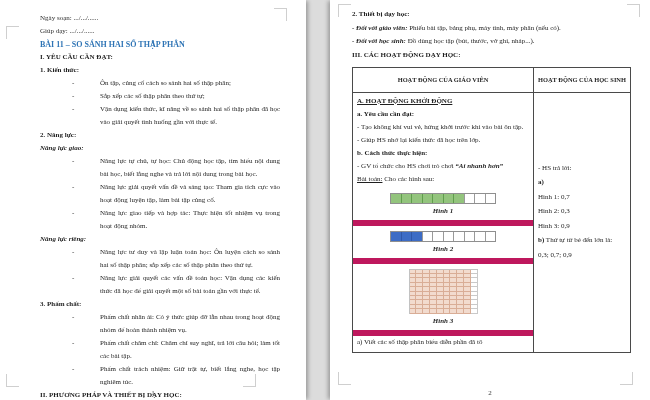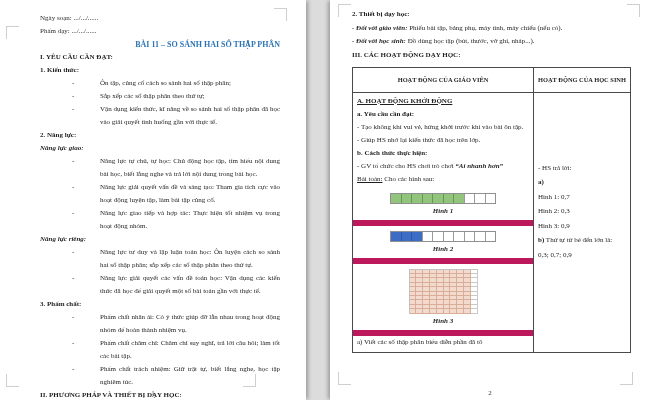--- a/index.html
+++ b/index.html
@@ -12,21 +12,21 @@
   .page{position:absolute;top:0;bottom:0;background:#ffffff;}
   .page-left{left:0;width:306px;box-shadow:3px 0 4px -1px rgba(0,0,0,.30);}
   .page-right{left:330px;width:320px;box-shadow:-3px 0 4px -1px rgba(0,0,0,.30);}
   p{margin:0;}
   b{font-weight:bold;}
 
   
   .content1{position:absolute;left:40px;top:12px;width:240px;
     font-size:7px;line-height:13px;text-align:justify;}
   .meta{color:#2f2f2f;}
-  .doc-title{text-align:right;color:#2e74b5;font-weight:bold;font-size:8px;}
+  .doc-title{text-align:left;color:#2e74b5;font-weight:bold;font-size:8px;}
   .h{font-weight:bold;}
   .hbi{font-weight:bold;font-style:italic;}
   .li{padding-left:60px;position:relative;}
   .li::before{content:"-";position:absolute;left:32px;top:0;}
 
   
   .content2{position:absolute;left:22px;top:8px;width:278px;
     font-size:7px;line-height:13.5px;text-align:justify;}
   .act-table{border-collapse:collapse;table-layout:fixed;width:278px;margin-top:5px;}
   .act-table th,.act-table td{border:1px solid #4a4a4a;vertical-align:top;}
@@ -64,21 +64,21 @@
 <body>
 
 <div class="page page-left">
   <div class="crop tl" style="left:6px;top:26px;"></div>
   <div class="crop tr" style="left:274px;top:8px;"></div>
   <div class="crop bl" style="left:6px;top:374px;"></div>
   <div class="crop br" style="left:243px;top:374px;"></div>
 
   <div class="content1">
     <p class="meta">Ngày soạn: .../.../......</p>
-    <p class="meta">Phẩm dạy: .../.../......</p>
+    <p class="meta">Giúp dạy: .../.../......</p>
     <p class="doc-title">BÀI 11 – SO SÁNH HAI SỐ THẬP PHÂN</p>
     <p class="h">I. YÊU CẦU CẦN ĐẠT:</p>
     <p class="h">1. Kiến thức:</p>
     <p class="li">Ôn tập, củng cố cách so sánh hai số thập phân;</p>
     <p class="li">Sắp xếp các số thập phân theo thứ tự;</p>
     <p class="li">Vận dụng kiến thức, kĩ năng về so sánh hai số thập phân đã học vào giải quyết tình huống gần với thực tế.</p>
     <p class="h">2. Năng lực:</p>
     <p class="hbi">Năng lực giao:</p>
     <p class="li">Năng lực tự chủ, tự học: Chủ động học tập, tìm hiểu nội dung bài học, biết lắng nghe và trả lời nội dung trong bài học.</p>
     <p class="li">Năng lực giải quyết vấn đề và sáng tạo: Tham gia tích cực vào hoạt động luyện tập, làm bài tập củng cố.</p>
@@ -96,21 +96,21 @@
 </div>
 
 <div class="page page-right">
   <div class="crop tl" style="left:8px;top:4px;"></div>
   <div class="crop tr" style="left:297px;top:4px;"></div>
   <div class="crop bl" style="left:8px;top:372px;"></div>
   <div class="crop br" style="left:290px;top:372px;"></div>
 
   <div class="content2">
     <p class="h">2. Thiết bị dạy học:</p>
-    <p><span class="bi">- Đối với giáo viên:</span><span> Phiếu bài tập, bảng phụ, máy tính, máy chiếu (nếu có).</span></p>
+    <p><span class="bi">- Đối với giáo viên:</span><span> Phiếu bài tập, bảng phụ, máy tính, máy phân (nếu có).</span></p>
     <p><span class="bi">- Đối với học sinh:</span><span> Đồ dùng học tập (bút, thước, vở ghi, nháp...).</span></p>
     <p class="h">III. CÁC HOẠT ĐỘNG DẠY HỌC:</p>
 
     <table class="act-table">
       <colgroup>
           <col style="width:181px">
           <col style="width:97px">
         </colgroup>
       <tbody>
           <tr>

